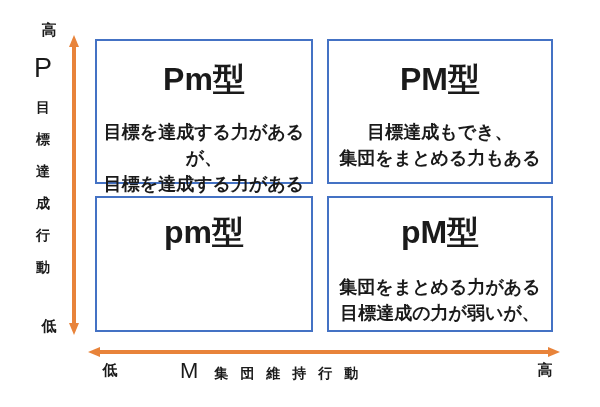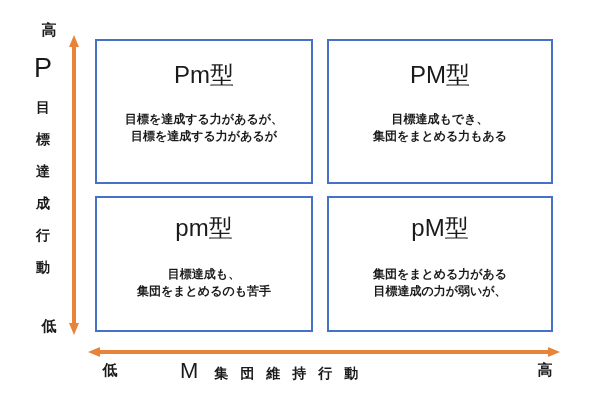--- a/index.html
+++ b/index.html
@@ -195,27 +195,27 @@
   .quad {
     position: absolute;
     border: 2px solid #4472C4;
     background: #ffffff;
     box-sizing: border-box;
     display: flex;
     flex-direction: column;
     align-items: center;
   }
   .quad .title {
-    font-size: 24px;
-    line-height: 1;
-    font-weight: 400;
+    font-size: 32px;
+    line-height: 1;
+    font-weight: 700;
     text-align: center;
   }
   .quad .desc {
-    font-size: 12px;
+    font-size: 18px;
     line-height: 1.45;
     text-align: center;
     font-weight: 600;
   }
 
   #quad-pm-upper   { left: 95px;  top: 39px;  width: 218px; height: 145px; }
   #quad-PM         { left: 327px; top: 39px;  width: 226px; height: 145px; }
   #quad-pm-lower   { left: 95px;  top: 196px; width: 218px; height: 136px; }
   #quad-pM         { left: 327px; top: 196px; width: 226px; height: 136px; }
 
@@ -265,24 +265,20 @@
   <div class="quad" id="quad-PM">
     <div class="title">PM型</div>
     <div class="desc">
       <div>目標達成もでき、</div>
       <div>集団をまとめる力もある</div>
     </div>
   </div>
 
   <div class="quad" id="quad-pm-lower">
     <div class="title">pm型</div>
-    <div class="desc">
-      <div>目標達成も、</div>
-      <div>集団をまとめるのも苦手</div>
-    </div>
   </div>
 
   <div class="quad" id="quad-pM">
     <div class="title">pM型</div>
     <div class="desc">
       <div>集団をまとめる力がある</div>
       <div>目標達成の力が弱いが、</div>
     </div>
   </div>
 

